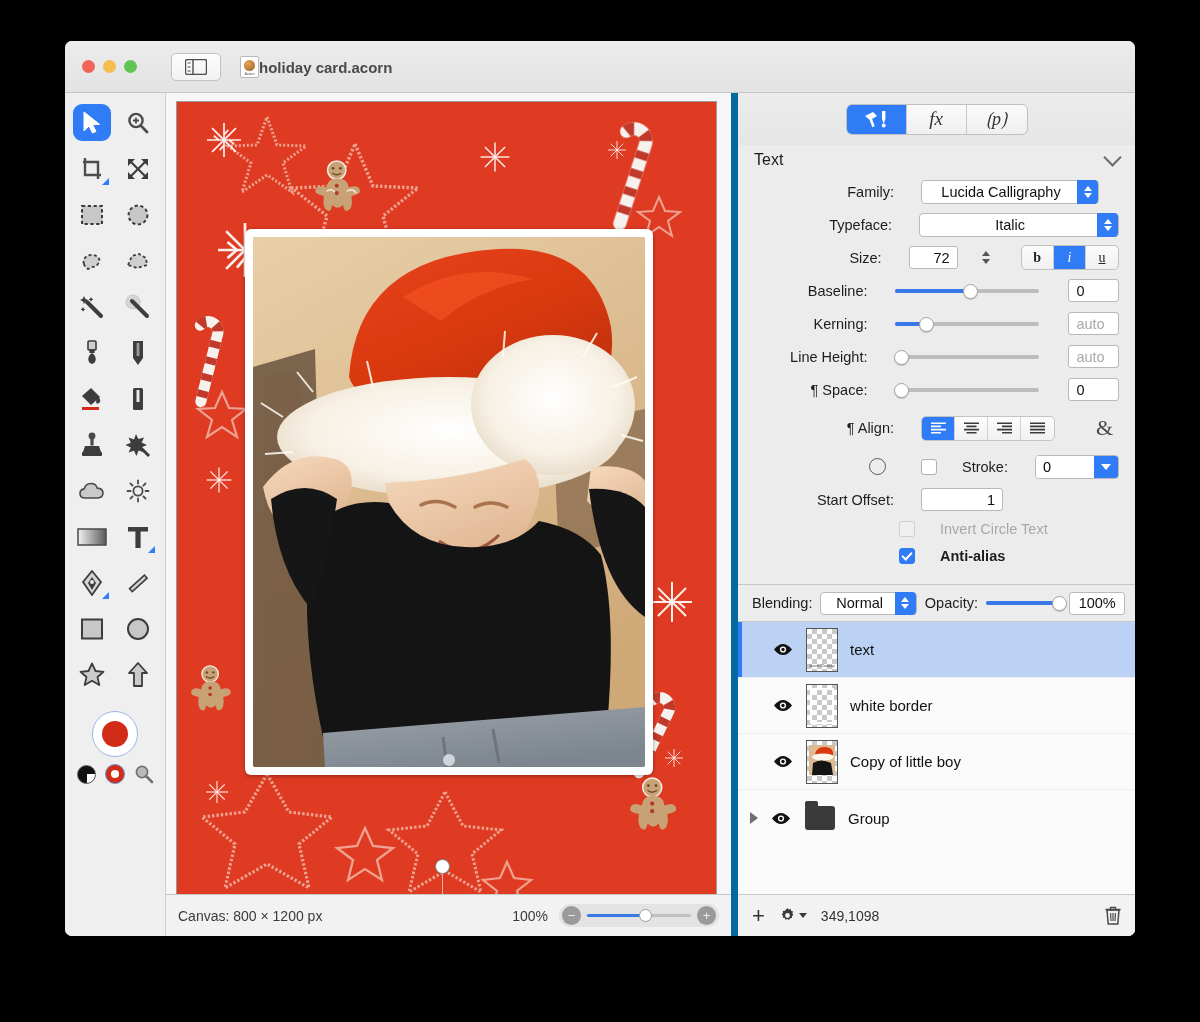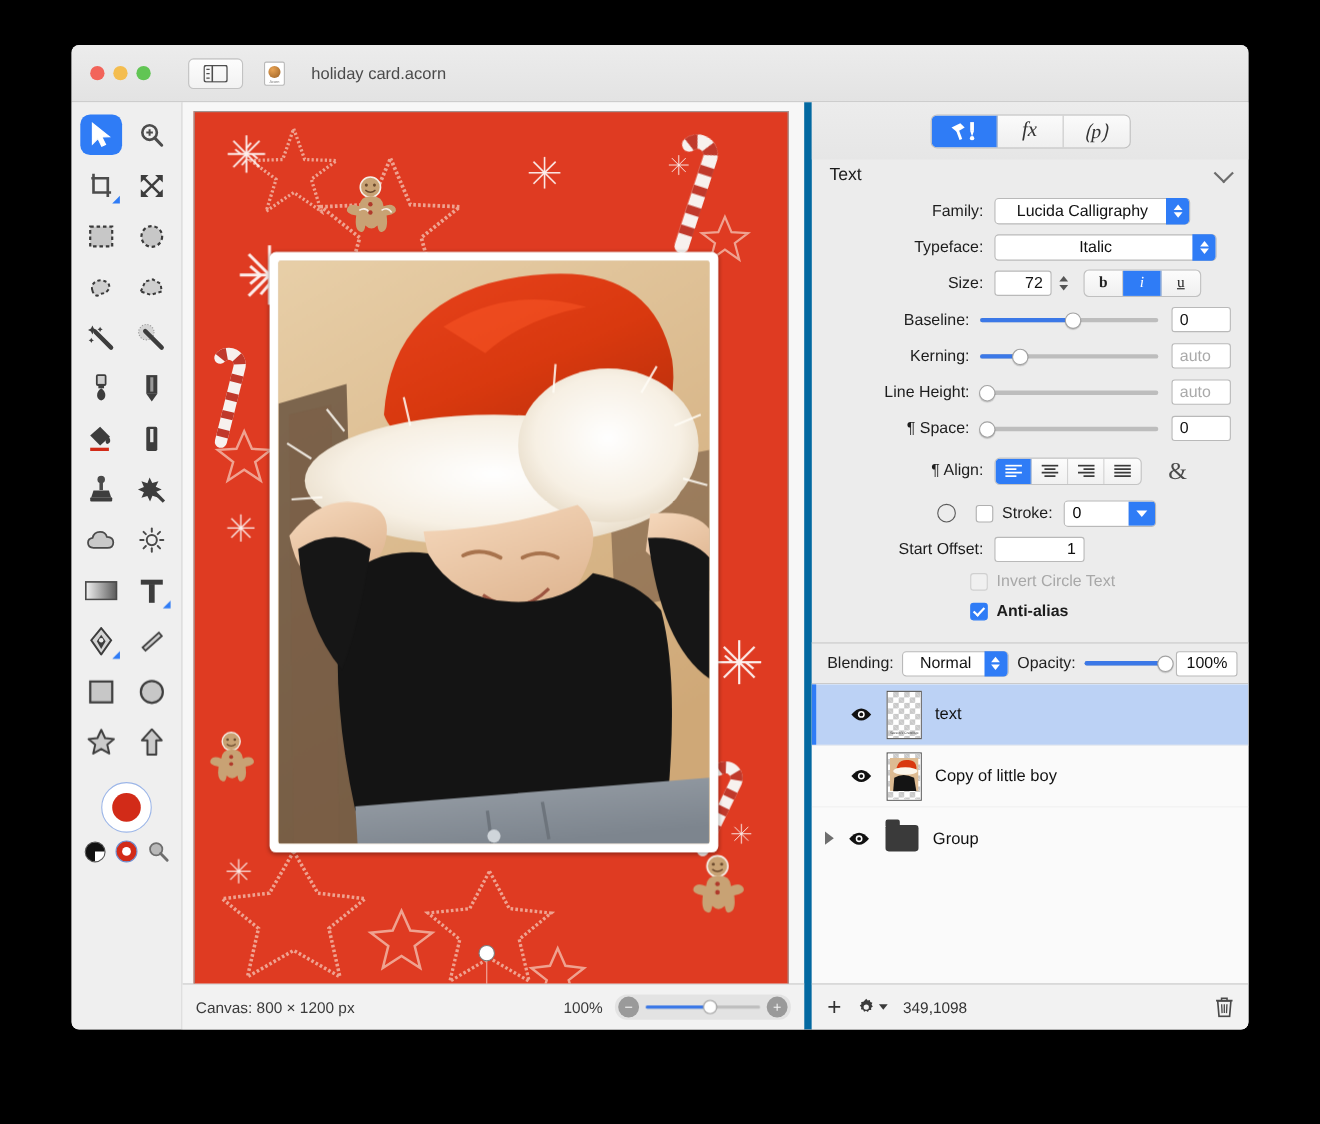--- a/index.html
+++ b/index.html
@@ -33,22 +33,22 @@
   .tl.green { background: #61c554; }
   .sidebar-toggle {
     position: absolute; left: 106px; top: 12px;
     width: 50px; height: 28px;
     background: linear-gradient(#fdfdfd,#f2f2f2);
     border: 1px solid #c2c2c2; border-radius: 5px;
     display: flex; align-items: center; justify-content: center;
   }
   .doc-title {
     position: absolute; left: 175px; top: 15px;
-    display: flex; align-items: center; gap: 24px;
-    font-size: 15px; color: #4a4a4a;
+    display: flex; align-items: center; gap: 0;
+    font-size: 15px; color: #4a4a4a; font-weight: bold;
   }
   .doc-icon {
     width: 19px; height: 22px; position: relative;
     background: #fff; border: 1px solid #b8b8b8; border-radius: 2px;
     overflow: hidden;
   }
   .doc-icon:after {
     content:""; position:absolute; left:3px; top:3px; width:11px; height:11px;
     border-radius:50%; background: radial-gradient(circle at 35% 30%, #e8a253, #9a6024);
   }
@@ -167,21 +167,21 @@
 
   .section-head {
     display:flex; align-items:center; justify-content:space-between;
     padding: 6px 16px 4px 16px;
   }
   .section-title { font-size: 16px; color: #1b1b1b; }
   .chev { width: 13px; height: 13px; border-right: 2px solid #6c6c6c; border-bottom: 2px solid #6c6c6c;
      transform: rotate(45deg); margin-top:-5px;}
 
   .form { padding: 2px 16px 0 6px; }
-  .row { display: flex; align-items: center; height: 33px; }
+  .row { display: flex; align-items: center; height: 33px; gap: 17px; }
   .row .lab { width: 160px; text-align: right; padding-right: 10px; font-size: 14.5px; color: #1d1d1d; }
   .popup {
     position: relative; height: 24px; background: #fff;
     border: 1px solid #b9b9b9; border-radius: 4px;
     display: flex; align-items: center; justify-content: center;
     font-size: 14.5px; color: #111; padding-right: 26px; padding-left: 8px;
   }
   .popup .stepper {
     position: absolute; right: 0; top: -1px; bottom: -1px; width: 21px;
     background: #2f7cf6; border-radius: 0 4px 4px 0;
@@ -971,20 +971,35 @@
                 <circle cx="10" cy="6.5" r="1.7" fill="#111"></circle>
             </svg>
           </span>
           <div class="thumb">
             <span class="checker"></span>
             <span style="position:absolute;bottom:2px;left:2px;right:2px;height:5px;font-size:3.4px;color:#333;font-family:'Liberation Serif',serif;font-style:italic;text-align:center;">Season's Greetings</span>
           </div>
           <span class="layer-name">text</span>
         </div>
 
+        <div class="layer">
+          <span style="width:10px;"></span>
+          <span class="eye">
+            <svg width="20" height="13" viewBox="0 0 20 13">
+              <path d="M1 6.5 q9 -11 18 0 q-9 11 -18 0Z" fill="#111"></path>
+              <circle cx="10" cy="6.5" r="3.1" fill="#fff"></circle>
+                <circle cx="10" cy="6.5" r="1.7" fill="#111"></circle>
+            </svg>
+          </span>
+          <div class="thumb">
+            <span class="checker"></span>
+            <span style="position:absolute;inset:3px;border:2px solid #fff;"></span>
+          </div>
+          <span class="layer-name">white border</span>
+        </div>
 
         <div class="layer">
           <span style="width:10px;"></span>
           <span class="eye">
             <svg width="20" height="13" viewBox="0 0 20 13">
               <path d="M1 6.5 q9 -11 18 0 q-9 11 -18 0Z" fill="#111"></path>
               <circle cx="10" cy="6.5" r="3.1" fill="#fff"></circle>
                 <circle cx="10" cy="6.5" r="1.7" fill="#111"></circle>
             </svg>
           </span>

